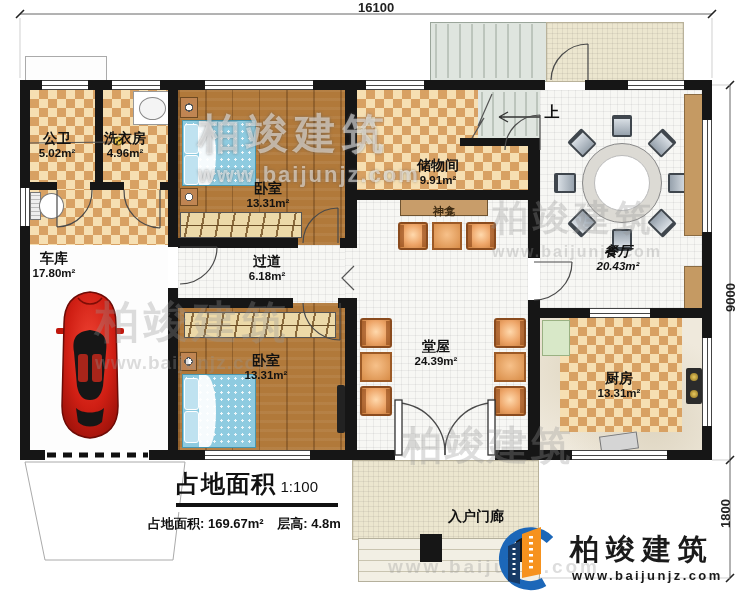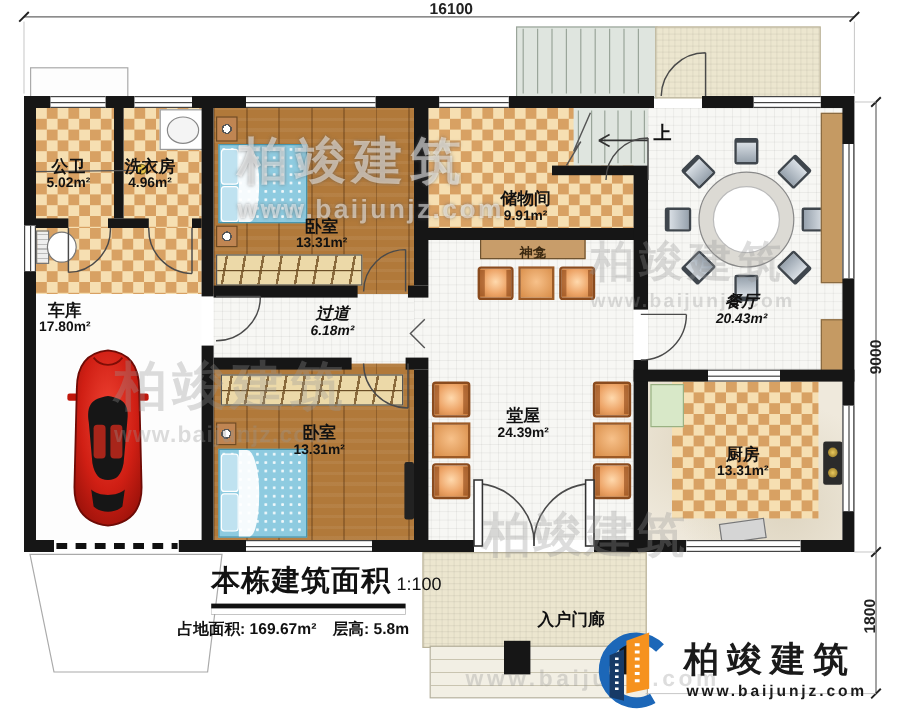--- a/index.html
+++ b/index.html
@@ -283,21 +283,21 @@
     <span class="small-label">神龛</span>
   </div>
   <div class="rlabel" style="left:618px;top:243px;font-style:italic;">
     <span class="rname">餐厅</span>
     <span class="rarea">20.43m²</span>
   </div>
   <div class="rlabel" style="left:54px;top:250px;">
     <span class="rname">车库</span>
     <span class="rarea">17.80m²</span>
   </div>
-  <div class="rlabel" style="left:277px;top:253px;font-style:italic;">
+  <div class="rlabel" style="left:267px;top:253px;">
     <span class="rname">过道</span>
     <span class="rarea">6.18m²</span>
   </div>
   <div class="rlabel" style="left:266px;top:352px;">
     <span class="rname">卧室</span>
     <span class="rarea">13.31m²</span>
   </div>
   <div class="rlabel" style="left:436px;top:338px;">
     <span class="rname">堂屋</span>
     <span class="rarea">24.39m²</span>
@@ -312,29 +312,29 @@
   <div class="rlabel" style="left:552px;top:104px;">
     <span class="rname" style="font-size:15px;">上</span>
   </div>
 
   <div class="dim" style="left:358px;top:0px;">16100</div>
   <div class="dim dim-v" style="left:706px;top:290px;width:48px;">9000</div>
   <div class="dim dim-v" style="left:701px;top:506px;width:48px;">1800</div>
 
   <div id="legend">
     <div>
-      <span class="t">本栋建筑面积</span>
+      <span class="t">占地面积</span>
       <span class="s">1:100</span>
     </div>
     <div class="rule"></div>
     <div class="row row3">
       <span>占地面积:</span>
       <span>169.67m²</span>
       <span style="padding-left:10px;">层高:</span>
-      <span>5.8m</span>
+      <span>4.8m</span>
     </div>
   </div>
 
   <div id="logo">
     <svg width="80" height="68" viewBox="0 0 80 68">
       <path d="M60 58 A 27 27 0 1 1 66 16" stroke="#1c67b8" stroke-width="9" fill="none"></path>
       <polygon points="24,22 36,17 36,60 24,57" fill="#173a66"></polygon>
       <line x1="30" y1="24" x2="30" y2="54" stroke="#fff" stroke-width="3" stroke-dasharray="2 3"></line>
       <polygon points="38,10 57,3 57,50 38,54" fill="#f6921e"></polygon>
       <line x1="47" y1="12" x2="47" y2="48" stroke="#fff" stroke-width="4" stroke-dasharray="2.5 3.5"></line>

